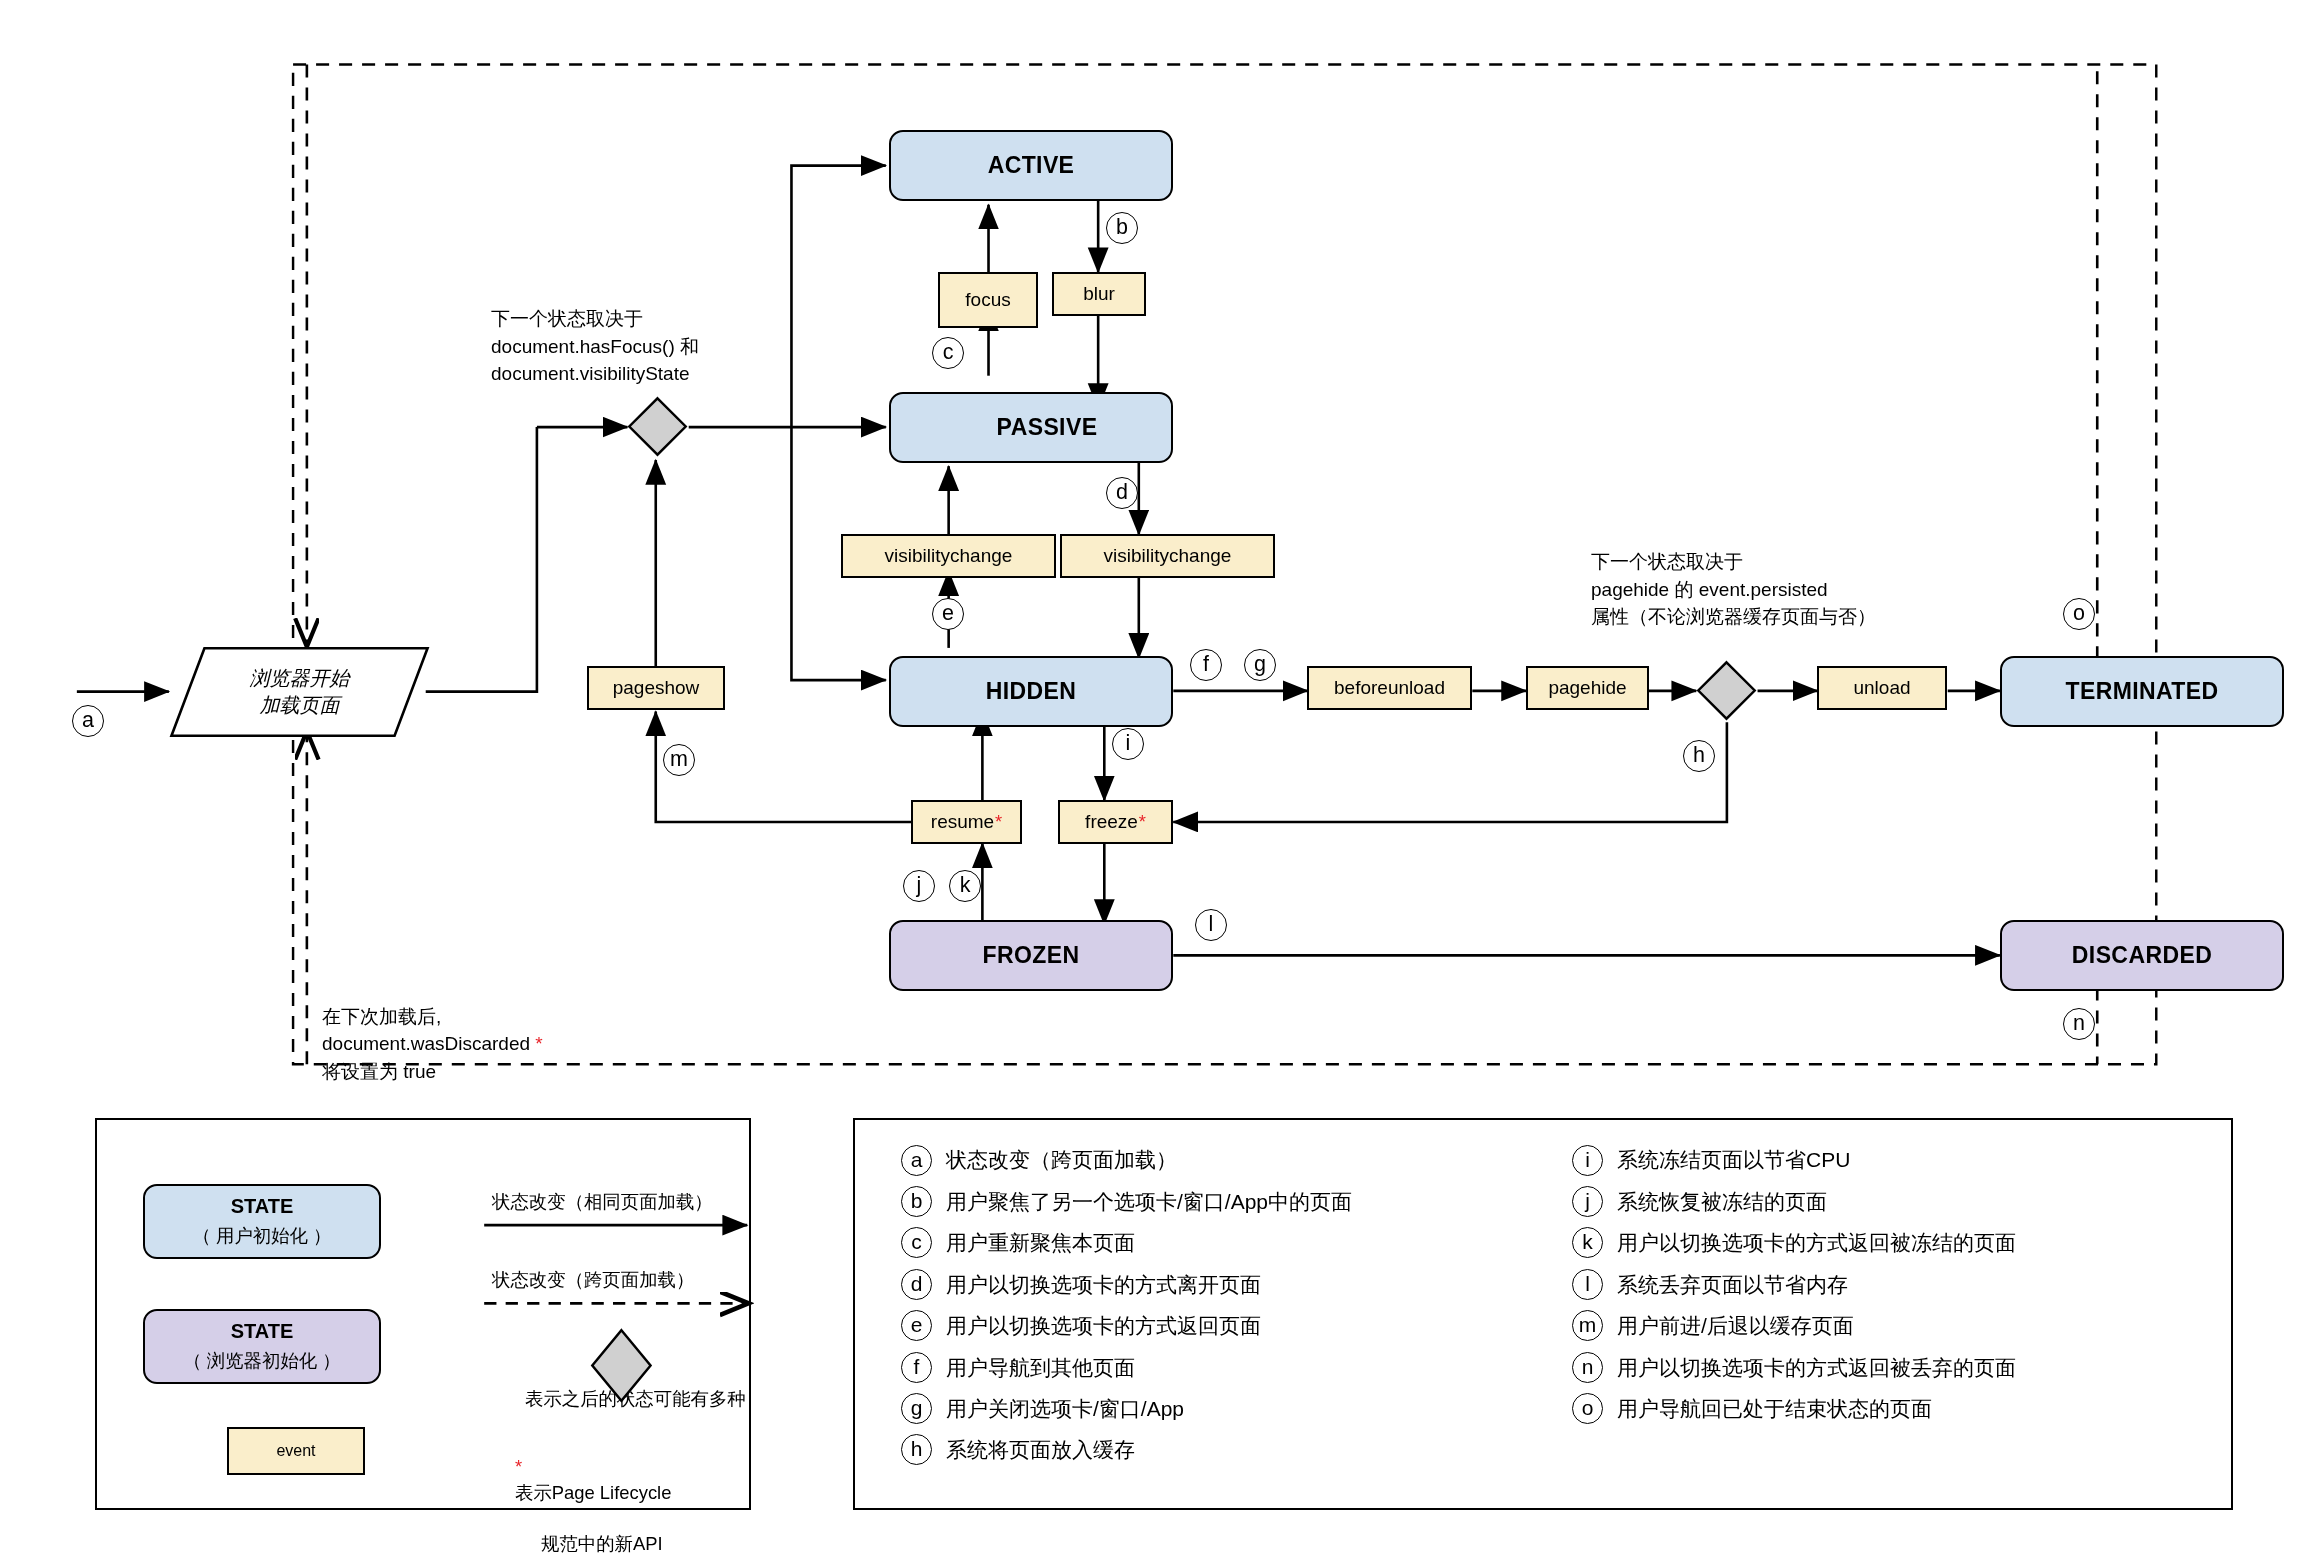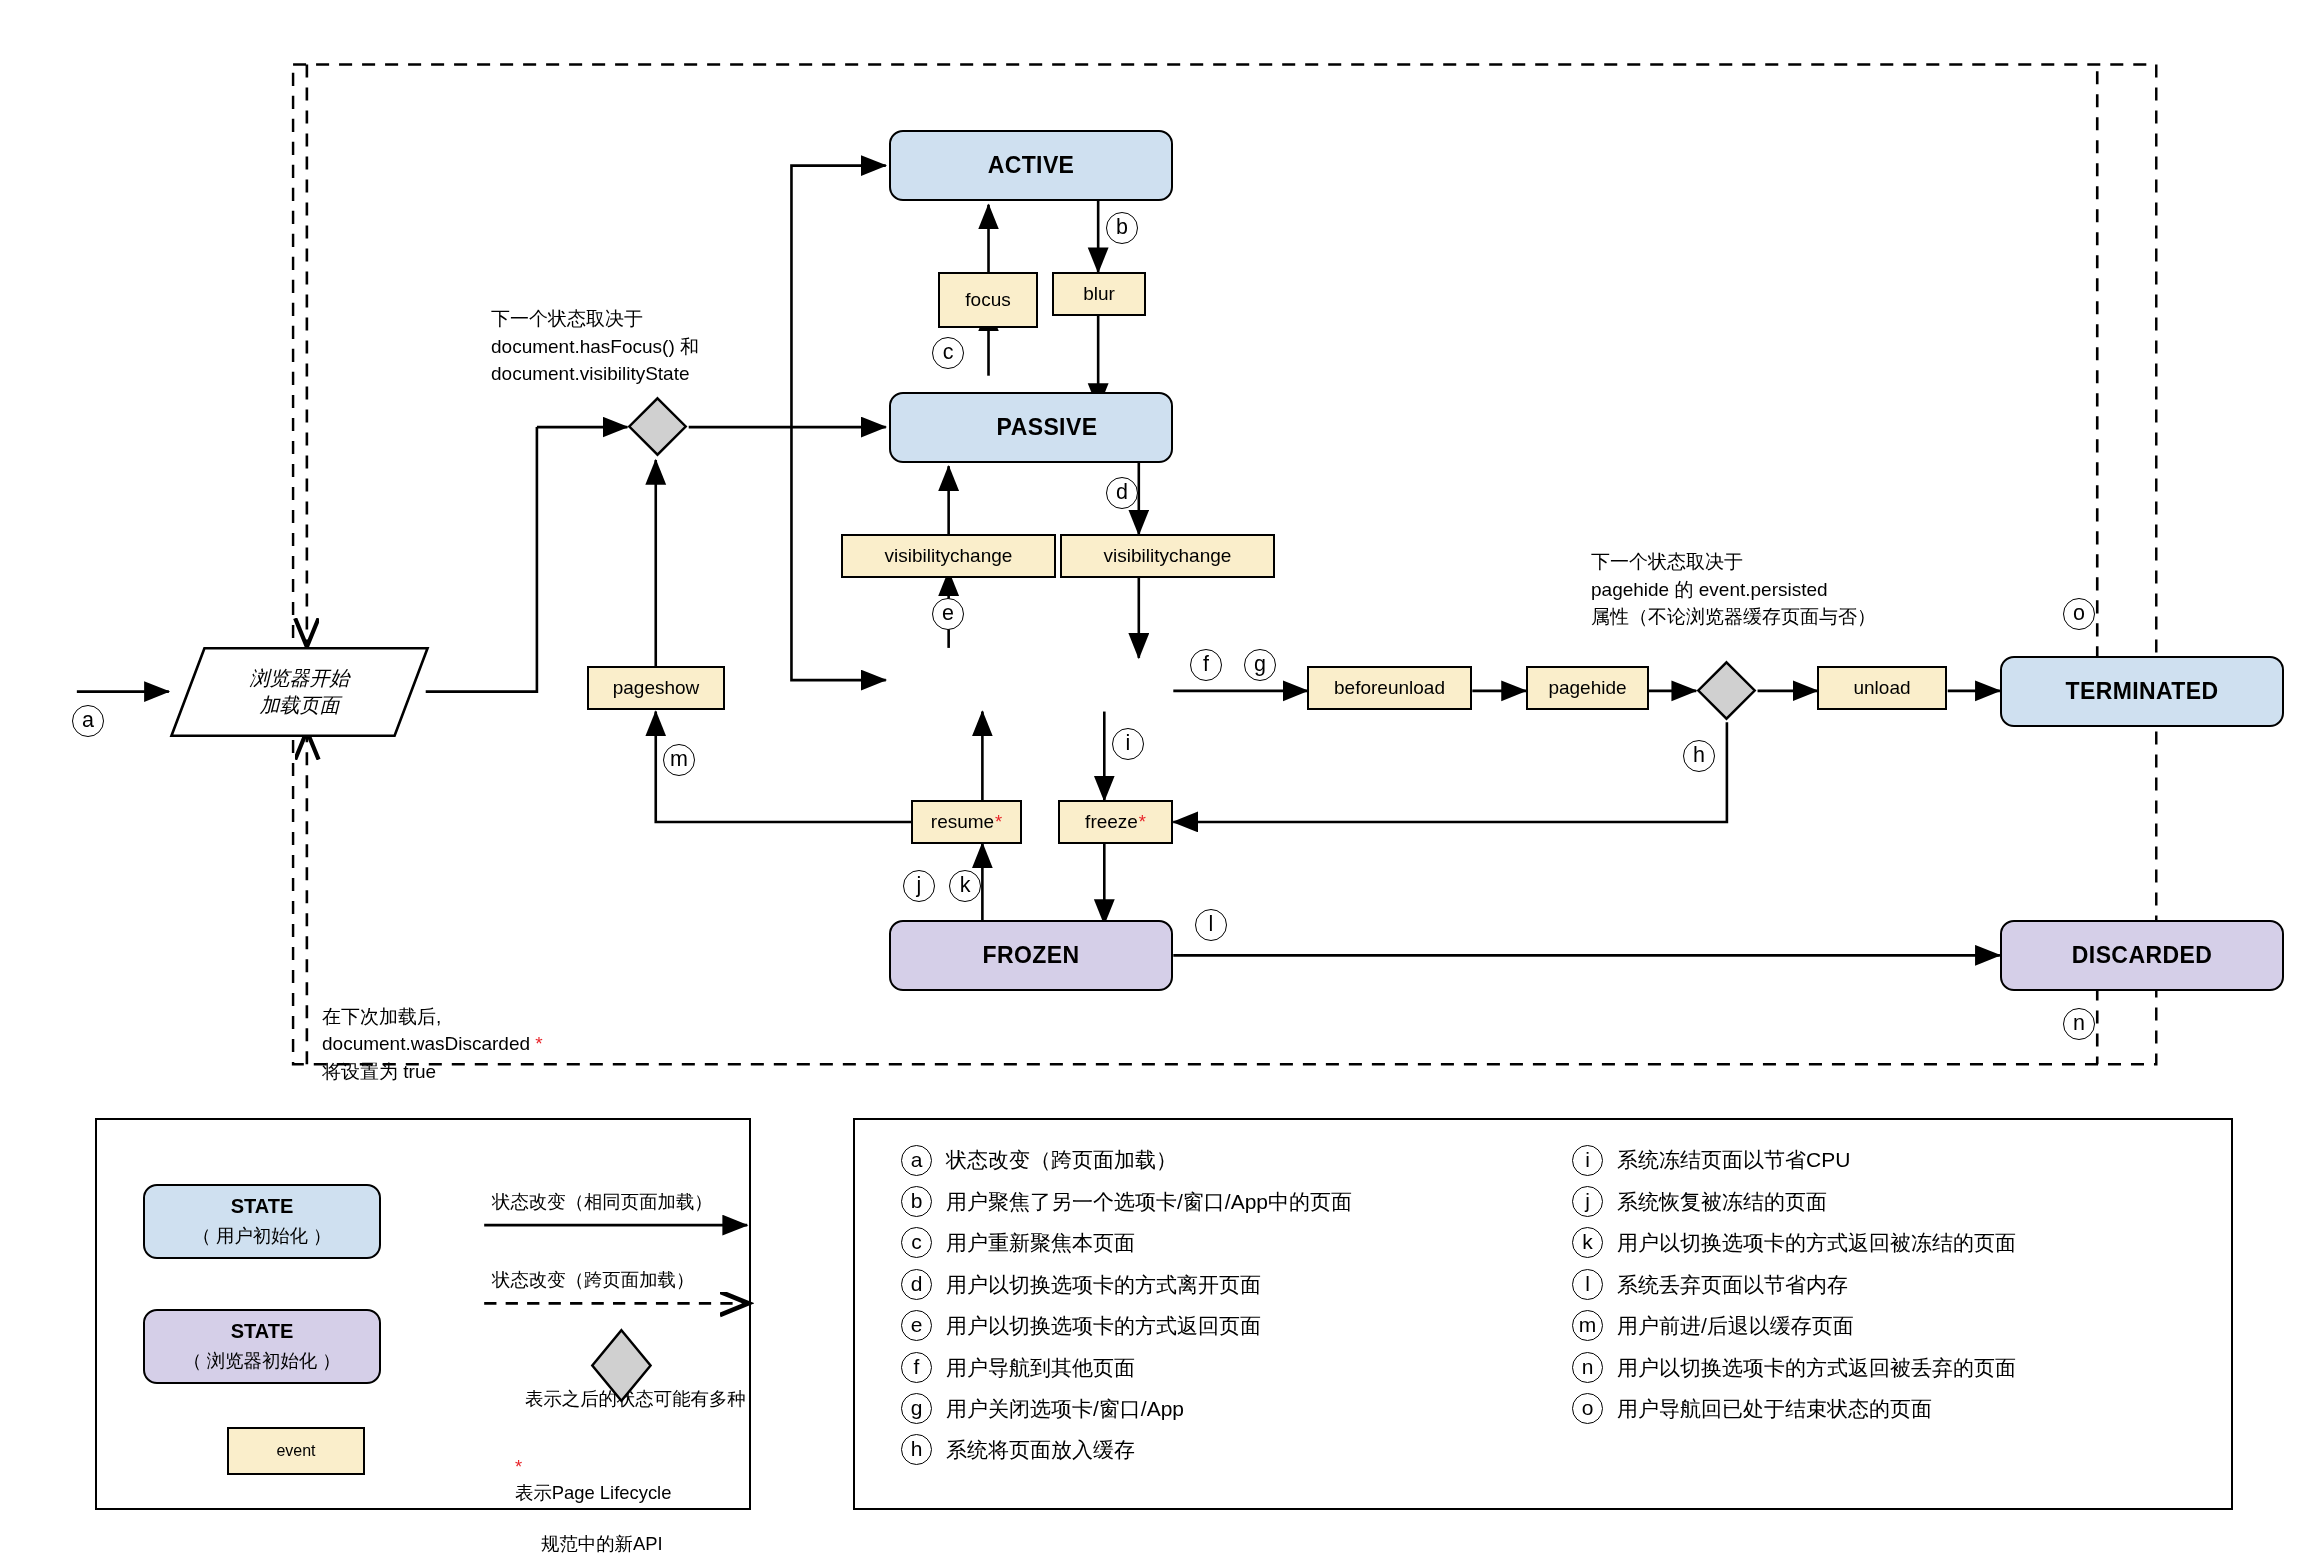--- a/index.html
+++ b/index.html
@@ -131,20 +131,21 @@
   <div class="node" style="left:1696px;top:660px;width:61px;height:61px;">
     <svg width="61" height="61" viewBox="0 0 80 80">
       <polygon points="40,3 77,40 40,77 3,40" fill="#d0d0d0" stroke="#000" stroke-width="3.2"></polygon>
     </svg>
   </div>
 
   <div class="node state user" style="left:889px;top:130px;width:284px;height:71px;">ACTIVE</div>
 
   <div class="node state user" style="left:889px;top:392px;width:284px;height:71px;padding-left:32px;">PASSIVE</div>
 
+  <div class="node state user" style="left:889px;top:656px;width:284px;height:71px;">HIDDEN</div>
 
   <div class="node state browser" style="left:889px;top:920px;width:284px;height:71px;">FROZEN</div>
 
   <div class="node state user" style="left:2000px;top:656px;width:284px;height:71px;">TERMINATED</div>
 
   <div class="node state browser" style="left:2000px;top:920px;width:284px;height:71px;">DISCARDED</div>
 
   <div class="node evt" style="left:938px;top:272px;width:100px;height:56px;">focus</div>
 
   <div class="node evt" style="left:1052px;top:272px;width:94px;height:44px;">blur</div>

